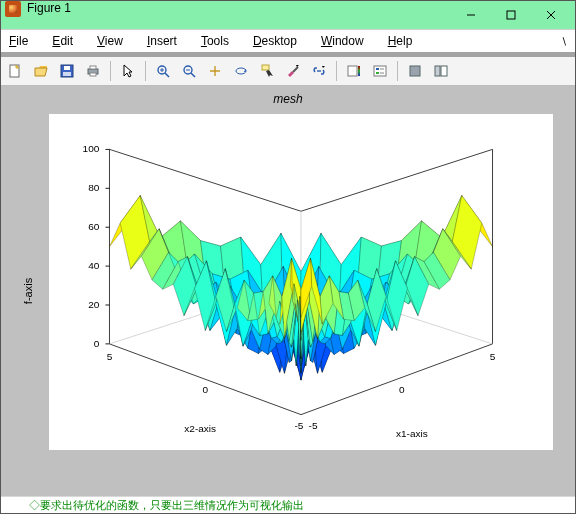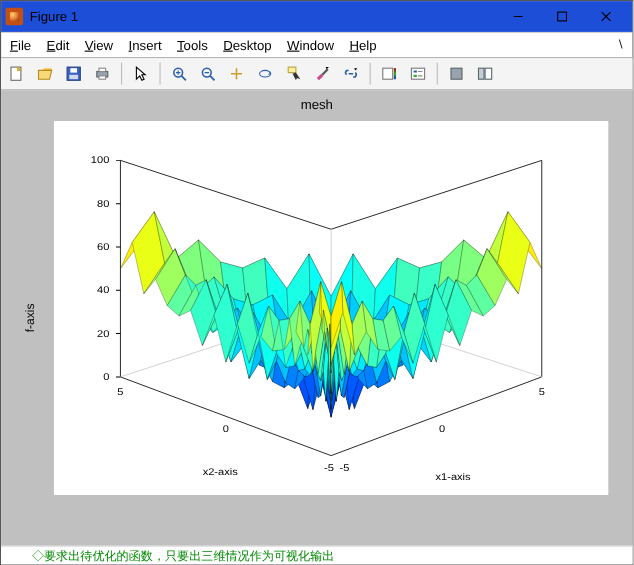--- a/index.html
+++ b/index.html
@@ -1,38 +1,38 @@
 <!DOCTYPE html>
 <html><head>
 <meta charset="utf-8">
 <style>
   html,body{margin:0;padding:0;font-family:"Segoe UI",Tahoma,sans-serif;font-size:12px;background:#f0f0f0;}
   .window{width:576px;height:514px;background:#fff;border:1px solid #555;box-sizing:border-box;display:flex;flex-direction:column;position:relative;}
   
-  .titlebar{height:28px;background:#1d4ed8;border-bottom:1px solid #d0d0d0;display:flex;align-items:center;padding:0 4px;}
+  .titlebar{height:28px;background:#86efac;border-bottom:1px solid #d0d0d0;display:flex;align-items:flex-start;padding:0 4px;}
   .titlebar .app-icon{width:16px;height:16px;margin-right:6px;background:#c25015;border-radius:2px;position:relative;}
   .titlebar .app-icon::after{content:"";position:absolute;left:4px;top:4px;width:8px;height:8px;background:radial-gradient(circle at 30% 30%,#ffd36b,#e07030 60%,#7a3a10);border-radius:1px;}
   .titlebar .title{flex:0 0 auto;color:#000;}
   .titlebar .spacer{flex:1 1 auto;}
   .winbtn{width:40px;height:28px;display:flex;align-items:center;justify-content:center;color:#000;}
   .winbtn svg{width:10px;height:10px;stroke:#000;stroke-width:1;fill:none;}
   
-  .menubar{height:22px;display:flex;align-items:center;padding:0 8px;gap:14px;border-bottom:1px solid #a3a3a3;justify-content:flex-end;}
+  .menubar{height:22px;display:flex;align-items:center;padding:0 8px;gap:24px;border-bottom:5px solid #a3a3a3;justify-content:flex-end;}
   .menubar .menu-item{color:#000;cursor:default;}
   .menubar .menu-item .ul{text-decoration:underline;}
   .menubar .expand{margin-left:auto;font-size:10px;color:#000;}
   
   .toolbar{height:28px;background:#f4f4f4;border-bottom:1px solid #bcbcbc;display:flex;align-items:center;padding:0 2px;gap:2px;}
   .tbtn{width:22px;height:22px;border:1px solid transparent;display:flex;align-items:center;justify-content:center;border-radius:2px;}
   .tsep{width:1px;height:20px;background:#bcbcbc;margin:0 3px;}
   .tbtn svg{width:16px;height:16px;}
   
   .canvas-area{flex:1 1 auto;background:#c0c0c0;position:relative;overflow:hidden;}
   .plot-box{position:absolute;left:48px;top:28px;right:22px;bottom:46px;background:#fff;}
-  .plot-title{position:absolute;left:0;right:0;top:6px;text-align:center;font-size:12px;color:#000;}
+  .plot-title{position:absolute;left:0;right:0;top:6px;text-align:center;font-size:12px;color:#000;font-style:italic;}
   .axis-label{position:absolute;font-size:11px;color:#000;}
   .ylabel{left:14px;top:50%;transform:translateY(-50%) rotate(-90deg);transform-origin:center;}
   .ticks text{font-size:10px;fill:#000;}
   .bottom-strip{height:16px;background:#fff;border-top:1px solid #d8d8d8;padding-left:28px;font-size:11px;color:#008800;white-space:nowrap;overflow:hidden;display:flex;align-items:center;}
 </style>
 </head>
 <body>
 
 <div class="window">
 

